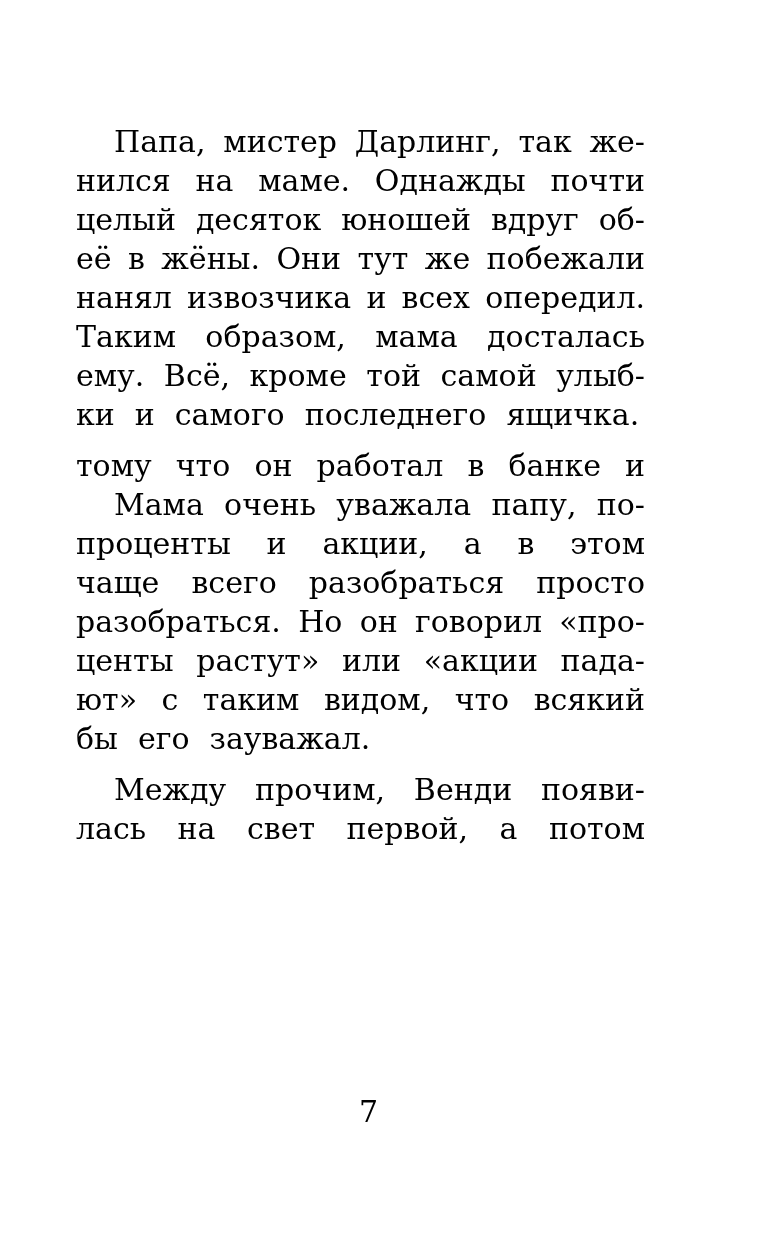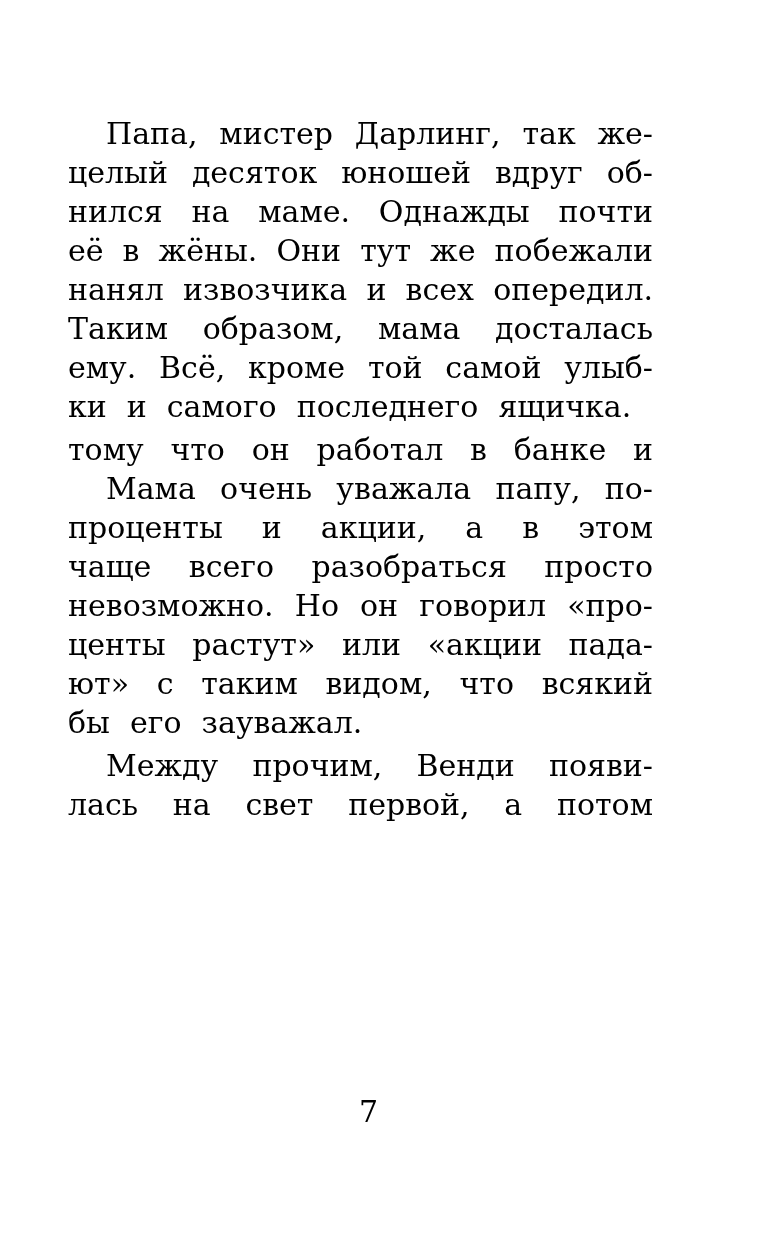--- a/index.html
+++ b/index.html
@@ -18,21 +18,21 @@
   }
   .text-block {
     position: absolute;
     left: 64px;
     top: 110px;
     width: 593px;
     font-size: 30px;
     line-height: 39px;
   }
   .para {
-    margin: 4px;
+    margin: 12px;
     padding: 0;
   }
   .line {
     height: 39px;
     overflow: hidden;
     text-align: justify;
     text-align-last: justify;
   }
   .line.indent {
     text-indent: 38px;
@@ -53,35 +53,35 @@
   }
 </style>
 </head>
 <body>
 
 <div class="page">
   <div class="text-block">
 
     <div class="para">
       <div class="line indent">Папа, мистер Дарлинг, так же-</div>
+      <div class="line">нился на маме. Однажды почти</div>
       <div class="line">целый десяток юношей вдруг об-</div>
-      <div class="line">нился на маме. Однажды почти</div>
       <div class="line">её в жёны. Они тут же побежали</div>
       <div class="line">нанял извозчика и всех опередил.</div>
       <div class="line">Таким образом, мама досталась</div>
       <div class="line">ему. Всё, кроме той самой улыб-</div>
       <div class="line plain">ки и самого последнего ящичка.</div>
     </div>
 
     <div class="para">
       <div class="line">тому что он работал в банке и</div>
       <div class="line indent">Мама очень уважала папу, по-</div>
       <div class="line">проценты и акции, а в этом</div>
       <div class="line">чаще всего разобраться просто</div>
-      <div class="line">невозможно. Но он говорил «про-</div>
+      <div class="line">разобраться. Но он говорил «про-</div>
       <div class="line">центы растут» или «акции пада-</div>
       <div class="line">ют» с таким видом, что всякий</div>
       <div class="line plain">бы его зауважал.</div>
     </div>
 
     <div class="para">
       <div class="line indent">Между прочим, Венди появи-</div>
       <div class="line">лась на свет первой, а потом</div>
     </div>
 

